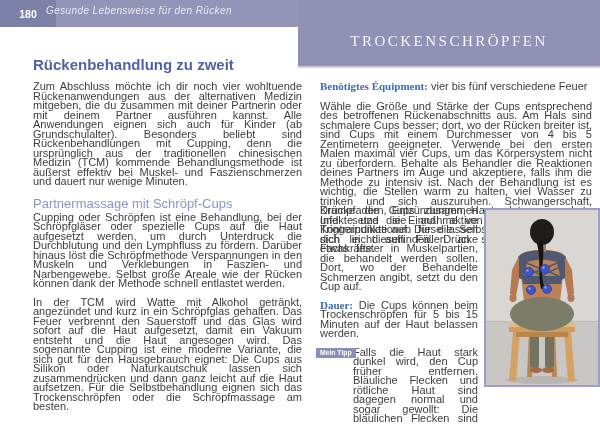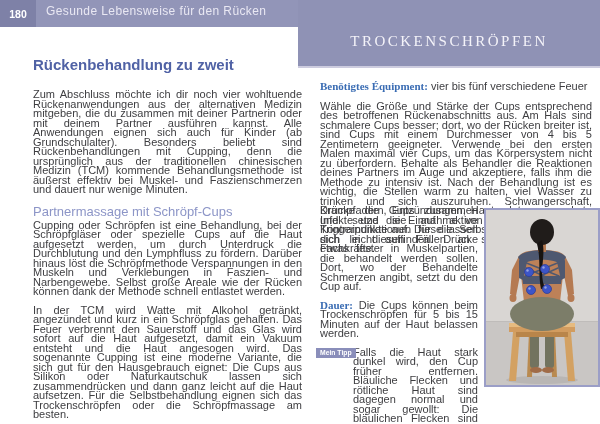--- a/index.html
+++ b/index.html
@@ -1,35 +1,35 @@
 <!DOCTYPE html>
 <html lang="de"><head>
 <meta charset="utf-8">
 <style>
   html,body{margin:0;padding:0;background:#ffffff;}
   .page{position:relative;width:600px;height:424px;background:#ffffff;overflow:hidden;
         font-family:"Liberation Sans",sans-serif;color:#3d3d40;}
 
   
   .top-bar{position:absolute;left:0;top:0;width:600px;height:27px;background:#9295b8;}
-  .page-num{position:absolute;left:0;top:0;width:36px;height:27px;background:#7e81a7;
+  .page-num{position:absolute;left:0;top:0;width:56px;height:27px;background:#7e81a7;
             color:#ffffff;font-size:10.5px;font-weight:bold;display:flex;align-items:center;justify-content:center;}
   .running-title{position:absolute;left:46px;top:0;height:21px;display:flex;align-items:center;
-            color:#e9e8f3;font-size:12px;letter-spacing:.4px;}
+            color:#e9e8f3;font-size:10px;letter-spacing:.4px;font-style:italic;}
 
   
   .banner{position:absolute;left:298px;top:0;width:302px;height:68px;background:#8f92b5;
           border-bottom:2px solid #cdccdf;display:flex;align-items:center;justify-content:center;padding-top:16px;box-sizing:border-box;}
   .banner-title{margin:0;font-family:"Liberation Serif",serif;font-weight:normal;
           font-size:15px;letter-spacing:2.5px;color:#f4f3f9;}
 
   
   p{margin:0 0 9px 0;font-size:11px;line-height:9.5px;text-align:justify;hyphens:auto;}
   .left-col{position:absolute;left:33px;top:56px;width:269px;}
-  .main-heading{margin:0 0 17px 0;font-size:15px;font-weight:bold;color:#5062a5;}
+  .main-heading{margin:0 0 9px 0;font-size:15px;font-weight:bold;color:#5062a5;}
   .sub-heading{margin:8px 0 2px 0;font-size:13px;font-weight:normal;color:#8c95c7;}
 
   .right-col{position:absolute;left:320px;top:82px;width:272px;}
   .blue-label{color:#3a6cb3;font-weight:bold;font-family:Liberation Serif, serif;}
   .equip{margin-bottom:10px;}
 
   .narrow-col{position:absolute;left:320px;top:206px;width:158px;}
 
   .tip{position:relative;margin-left:33px;}
   .tip-box{position:absolute;left:-37px;top:0;background:#8a8eba;color:#ffffff;

